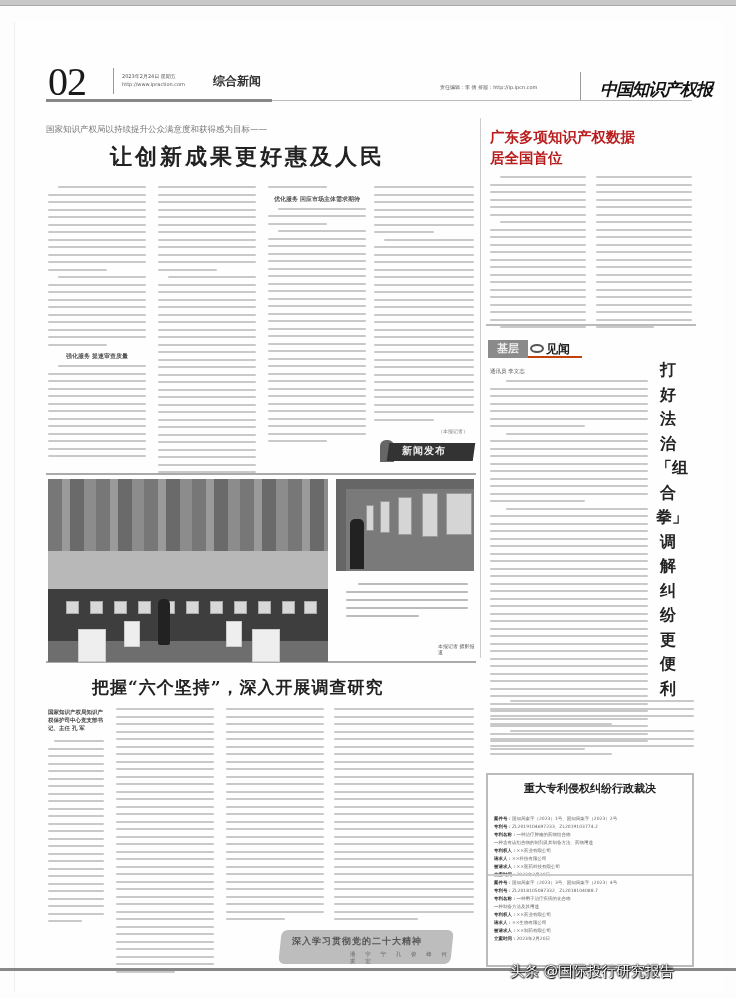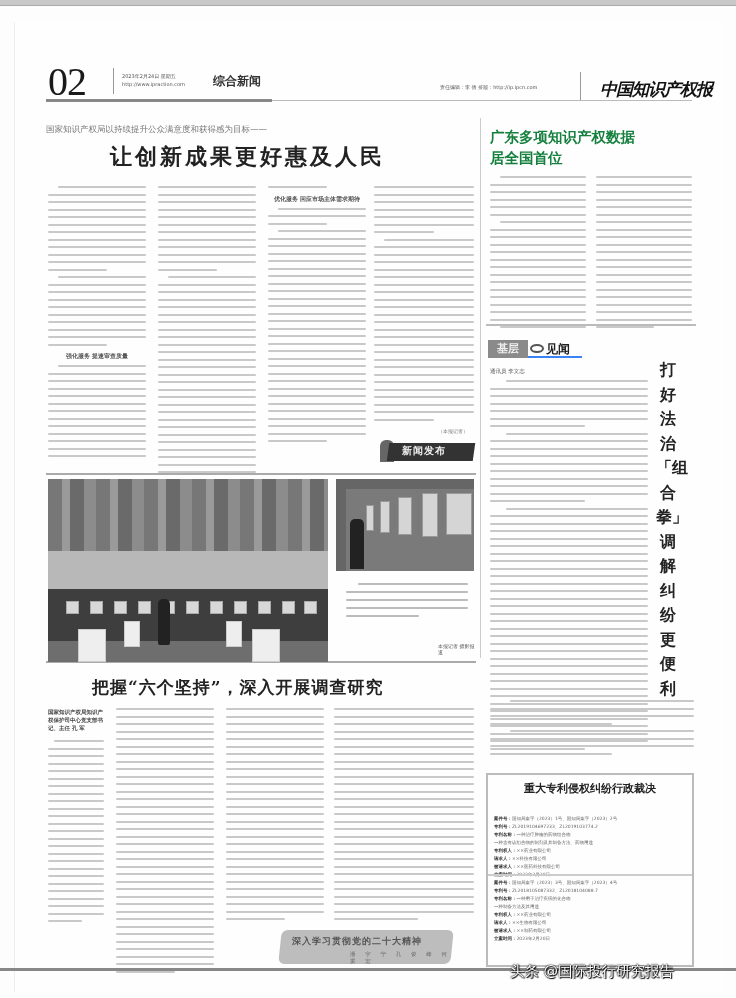--- a/index.html
+++ b/index.html
@@ -19,25 +19,25 @@
   .kicker { position:absolute; left:46px; top:124px; font-size:8.5px; color:#777; }
   .headline1 { position:absolute; left:110px; top:142px; font-size:22px; font-weight:bold; color:#222; letter-spacing:3px; }
   .vline-main { position:absolute; left:480px; top:118px; width:1px; height:540px; background:#ccc; }
 
   .col { position:absolute; }
   .line { height:2px; background:#c9c9c9; margin-bottom:5.5px; border-radius:1px; }
   .line.short { width:60%; }
   .line.ind { margin-left:10%; width:90%; }
   .subhead { text-align:center; font-size:6px; font-weight:bold; color:#555; line-height:9px; margin:4px 0 5px; font-family:"DejaVu Sans", sans-serif; }
 
-  .r-headline { position:absolute; left:490px; top:126px; font-size:14.5px; font-weight:bold; line-height:21px; color:#15803d; }
+  .r-headline { position:absolute; left:490px; top:126px; font-size:14.5px; font-weight:bold; line-height:21px; color:#b91c1c; }
   .r-rule { position:absolute; left:486px; top:324px; width:210px; height:2px; background:#bbb; }
   .yanshi-logo { position:absolute; left:488px; top:340px; width:94px; height:18px; }
   .yanshi-a { position:absolute; left:0; top:0; width:40px; height:18px; background:#8a8a8a; color:#eee; font-size:11px; font-weight:bold; line-height:18px; text-align:center; font-family:"DejaVu Sans", sans-serif; }
-  .yanshi-b { position:absolute; left:40px; top:0; width:54px; height:18px; color:#222; font-size:12px; font-weight:bold; line-height:18px; padding-left:18px; font-family:"DejaVu Sans", sans-serif; border-bottom:2px solid #3b82f6; }
+  .yanshi-b { position:absolute; left:40px; top:0; width:54px; height:18px; color:#222; font-size:12px; font-weight:bold; line-height:18px; padding-left:18px; font-family:"DejaVu Sans", sans-serif; border-bottom:2px solid #c2410c; }
   .yanshi-eye { position:absolute; left:42px; top:4px; width:14px; height:9px; border:2px solid #555; border-radius:50%; }
   .byline2 { position:absolute; left:490px; top:368px; font-size:5.5px; color:#555; font-family:"DejaVu Sans", sans-serif; }
   .vert-title { position:absolute; left:656px; top:358px; width:24px; font-size:16px; font-weight:bold; line-height:24.5px; color:#222; text-align:center; }
 
   .badge-news { position:absolute; left:378px; top:440px; width:98px; height:22px; }
   .badge-news .bg { position:absolute; left:10px; top:3px; width:86px; height:18px; background:#333; transform:skewX(-8deg); }
   .badge-news .tx { position:absolute; left:24px; top:4px; font-size:10px; font-weight:bold; color:#eee; font-family:"DejaVu Sans", sans-serif; letter-spacing:1px; }
   .badge-news .fig { position:absolute; left:2px; top:0; width:14px; height:22px; background:#666; border-radius:6px 6px 0 0; }
   .sig1 { position:absolute; left:438px; top:428px; font-size:5px; color:#777; font-family:"DejaVu Sans", sans-serif; }
 

